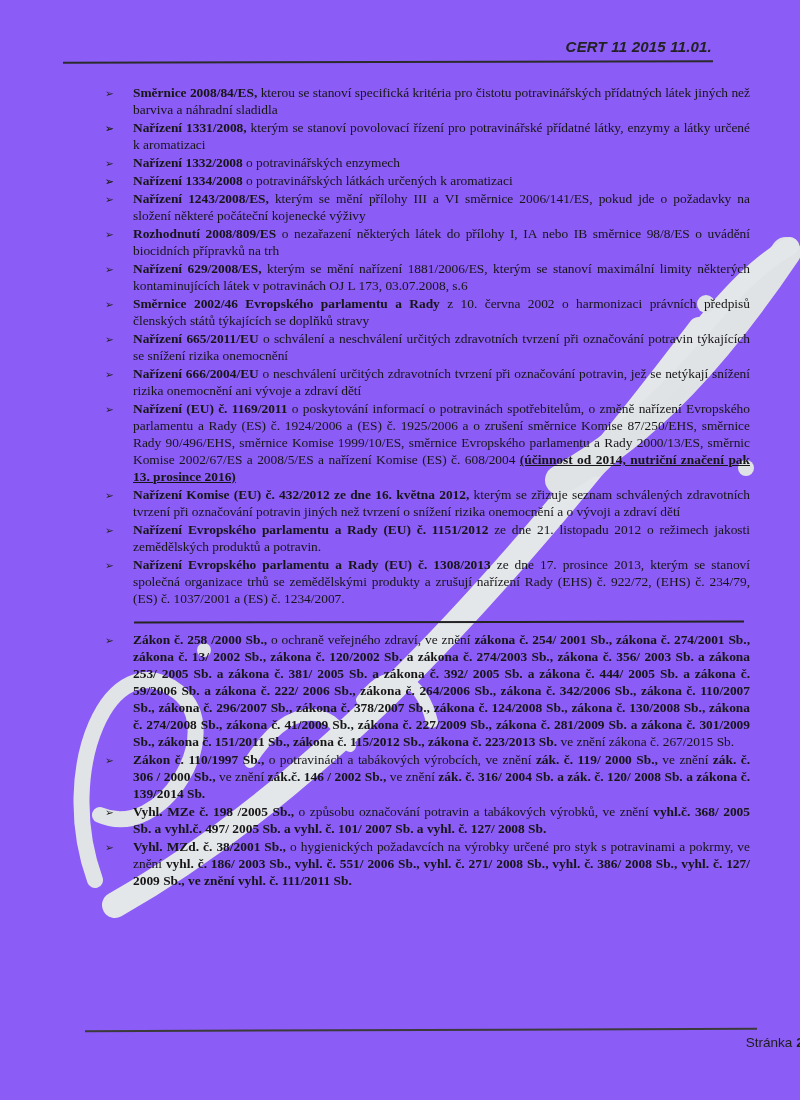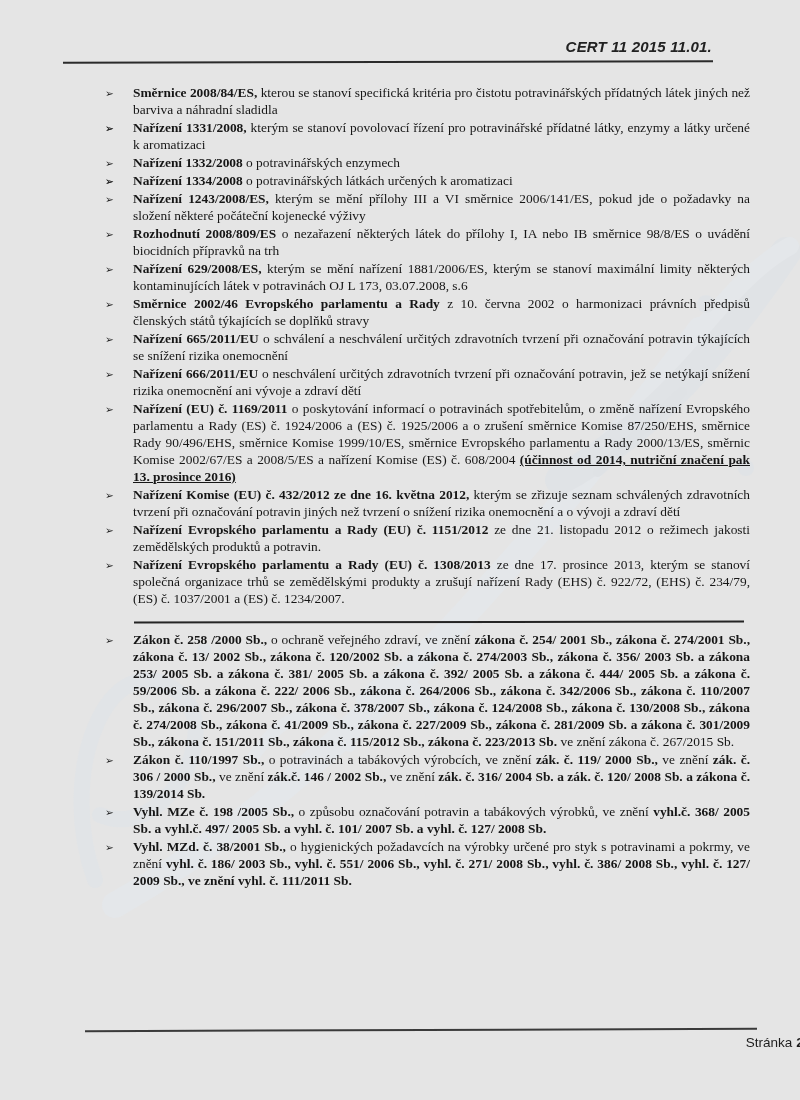--- a/index.html
+++ b/index.html
@@ -1,19 +1,19 @@
 <!DOCTYPE html>
 <html><head>
 <meta charset="utf-8">
 <style>
   html,body{margin:0;padding:0;background:#ffffff;}
   .page{
     position:relative;
     width:800px;height:1100px;
-    background:#e5e5e5;
+    background:#8b5cf6;
     overflow:hidden;
     font-family:"Liberation Serif", serif;
     color:#1b1b1b;
   }
   .watermark{position:absolute;top:0;left:0;z-index:0;}
   .layer{position:relative;z-index:1;}
   .doc-code{
     position:absolute;top:38px;right:88px;
     font-family:"Liberation Sans", sans-serif;
     font-style:italic;font-weight:bold;
@@ -94,21 +94,21 @@
         <div class="item"><span class="bullet">➢</span></div>
         <div class="item"><span class="bullet">➢</span><span class="item-text"><span class="seg-bold">Nařízení 1331/2008,</span><span class="seg-regular"> kterým se stanoví povolovací řízení pro potravinářské přídatné látky, enzymy a látky určené k aromatizaci</span></span></div>
         <div class="item"><span class="bullet">➢</span><span class="item-text"><span class="seg-bold">Nařízení 1332/2008</span><span class="seg-regular"> o potravinářských enzymech</span></span></div>
         <div class="item"><span class="bullet">➢</span></div>
         <div class="item"><span class="bullet">➢</span><span class="item-text"><span class="seg-bold">Nařízení 1334/2008</span><span class="seg-regular"> o potravinářských látkách určených k aromatizaci</span></span></div>
         <div class="item"><span class="bullet">➢</span><span class="item-text"><span class="seg-bold">Nařízení 1243/2008/ES,</span><span class="seg-regular"> kterým se mění přílohy III a VI směrnice 2006/141/ES, pokud jde o požadavky na složení některé počáteční kojenecké výživy</span></span></div>
         <div class="item"><span class="bullet">➢</span><span class="item-text"><span class="seg-bold">Rozhodnutí 2008/809/ES</span><span class="seg-regular"> o nezařazení některých látek do přílohy I, IA nebo IB směrnice 98/8/ES o uvádění biocidních přípravků na trh</span></span></div>
         <div class="item"><span class="bullet">➢</span><span class="item-text"><span class="seg-bold">Nařízení 629/2008/ES,</span><span class="seg-regular"> kterým se mění nařízení 1881/2006/ES, kterým se stanoví maximální limity některých kontaminujících látek v potravinách  OJ L 173, 03.07.2008, s.6</span></span></div>
         <div class="item"><span class="bullet">➢</span><span class="item-text"><span class="seg-bold">Směrnice 2002/46 Evropského parlamentu a Rady</span><span class="seg-regular"> z 10. června 2002 o harmonizaci právních předpisů členských států týkajících se doplňků stravy</span></span></div>
         <div class="item"><span class="bullet">➢</span><span class="item-text"><span class="seg-bold">Nařízení 665/2011/EU</span><span class="seg-regular"> o schválení a neschválení určitých zdravotních tvrzení při označování potravin týkajících se snížení rizika onemocnění</span></span></div>
-        <div class="item"><span class="bullet">➢</span><span class="item-text"><span class="seg-bold">Nařízení 666/2011/EU</span><span class="seg-regular"> o neschválení určitých zdravotních tvrzení při označování potravin, jež se netýkají snížení rizika onemocnění ani vývoje a zdraví dětí</span></span></div>
+        <div class="item"><span class="bullet">➢</span><span class="item-text"><span class="seg-bold">Nařízení 666/2004/EU</span><span class="seg-regular"> o neschválení určitých zdravotních tvrzení při označování potravin, jež se netýkají snížení rizika onemocnění ani vývoje a zdraví dětí</span></span></div>
         <div class="item"><span class="bullet">➢</span><span class="item-text"><span class="seg-bold">Nařízení (EU) č. 1169/2011</span><span class="seg-regular">  o poskytování informací o potravinách spotřebitelům, o změně nařízení Evropského parlamentu a Rady (ES) č. 1924/2006 a (ES) č. 1925/2006 a o zrušení směrnice Komise 87/250/EHS, směrnice Rady 90/496/EHS, směrnice Komise 1999/10/ES, směrnice Evropského parlamentu a Rady 2000/13/ES, směrnic Komise 2002/67/ES a 2008/5/ES a nařízení Komise (ES) č. 608/2004 </span><span class="seg-bold-underline">(účinnost od 2014, nutriční značení pak 13. prosince 2016)</span></span></div>
         <div class="item"><span class="bullet">➢</span><span class="item-text"><span class="seg-bold">Nařízení Komise (EU) č. 432/2012  ze dne 16. května 2012,</span><span class="seg-regular"> kterým se zřizuje seznam schválených zdravotních tvrzení při označování potravin jiných než tvrzení o snížení rizika onemocnění a o vývoji a zdraví dětí</span></span></div>
         <div class="item"><span class="bullet">➢</span><span class="item-text"><span class="seg-bold">Nařízení Evropského parlamentu a Rady (EU) č. 1151/2012</span><span class="seg-regular"> ze dne 21. listopadu 2012 o režimech jakosti zemědělských produktů a potravin.</span></span></div>
         <div class="item"><span class="bullet">➢</span><span class="item-text"><span class="seg-bold">Nařízení Evropského parlamentu a Rady (EU) č. 1308/2013</span><span class="seg-regular"> ze dne 17. prosince 2013, kterým se stanoví společná organizace trhů se zemědělskými produkty a zrušují nařízení Rady (EHS) č. 922/72, (EHS) č. 234/79, (ES) č. 1037/2001 a (ES) č. 1234/2007.</span></span></div>
         <div class="section-divider"></div>
         <div class="item"><span class="bullet">➢</span><span class="item-text"><span class="seg-bold">Zákon č. 258 /2000 Sb.,</span><span class="seg-regular"> o ochraně veřejného zdraví, ve znění </span><span class="seg-bold">zákona č. 254/ 2001 Sb., zákona č. 274/2001 Sb., zákona č. 13/ 2002 Sb., zákona č. 120/2002 Sb. a zákona č. 274/2003 Sb., zákona č. 356/ 2003 Sb. a zákona 253/ 2005 Sb. a zákona č. 381/ 2005 Sb. a zákona č. 392/ 2005 Sb. a zákona č. 444/ 2005 Sb. a zákona č. 59/2006 Sb. a zákona č. 222/ 2006 Sb., zákona č. 264/2006 Sb., zákona č. 342/2006 Sb., zákona č. 110/2007 Sb., zákona č. 296/2007 Sb., zákona č. 378/2007 Sb., zákona č. 124/2008 Sb., zákona č. 130/2008 Sb., zákona č. 274/2008 Sb., zákona č. 41/2009 Sb., zákona č. 227/2009 Sb., zákona č. 281/2009 Sb. a zákona č. 301/2009 Sb., zákona č. 151/2011 Sb., zákona č. 115/2012 Sb., zákona č. 223/2013 Sb.</span><span class="seg-regular"> ve znění zákona č. 267/2015 Sb.</span></span></div>
         <div class="item"><span class="bullet">➢</span><span class="item-text"><span class="seg-bold">Zákon č. 110/1997 Sb.,</span><span class="seg-regular"> o potravinách a tabákových výrobcích, ve znění </span><span class="seg-bold">zák. č. 119/ 2000 Sb.,</span><span class="seg-regular"> ve znění </span><span class="seg-bold">zák. č. 306 / 2000 Sb.,</span><span class="seg-regular"> ve znění </span><span class="seg-bold">zák.č. 146 / 2002 Sb.,</span><span class="seg-regular"> ve znění </span><span class="seg-bold">zák. č. 316/ 2004 Sb. a zák. č. 120/ 2008 Sb. a zákona č. 139/2014 Sb.</span></span></div>
         <div class="item"><span class="bullet">➢</span><span class="item-text"><span class="seg-bold">Vyhl. MZe č. 198 /2005 Sb.,</span><span class="seg-regular"> o způsobu označování potravin a tabákových výrobků, ve znění </span><span class="seg-bold">vyhl.č. 368/ 2005 Sb. a vyhl.č. 497/ 2005 Sb. a vyhl. č. 101/ 2007 Sb. a vyhl. č. 127/ 2008 Sb.</span></span></div>
         <div class="item"><span class="bullet">➢</span><span class="item-text"><span class="seg-bold">Vyhl. MZd. č. 38/2001 Sb.,</span><span class="seg-regular"> o hygienických požadavcích na výrobky určené pro styk s potravinami a pokrmy, ve znění </span><span class="seg-bold">vyhl. č. 186/ 2003 Sb., vyhl. č. 551/ 2006 Sb., vyhl. č. 271/ 2008 Sb., vyhl. č. 386/ 2008 Sb., vyhl. č. 127/ 2009 Sb., ve znění vyhl. č. 111/2011 Sb.</span></span></div>
       </div>

